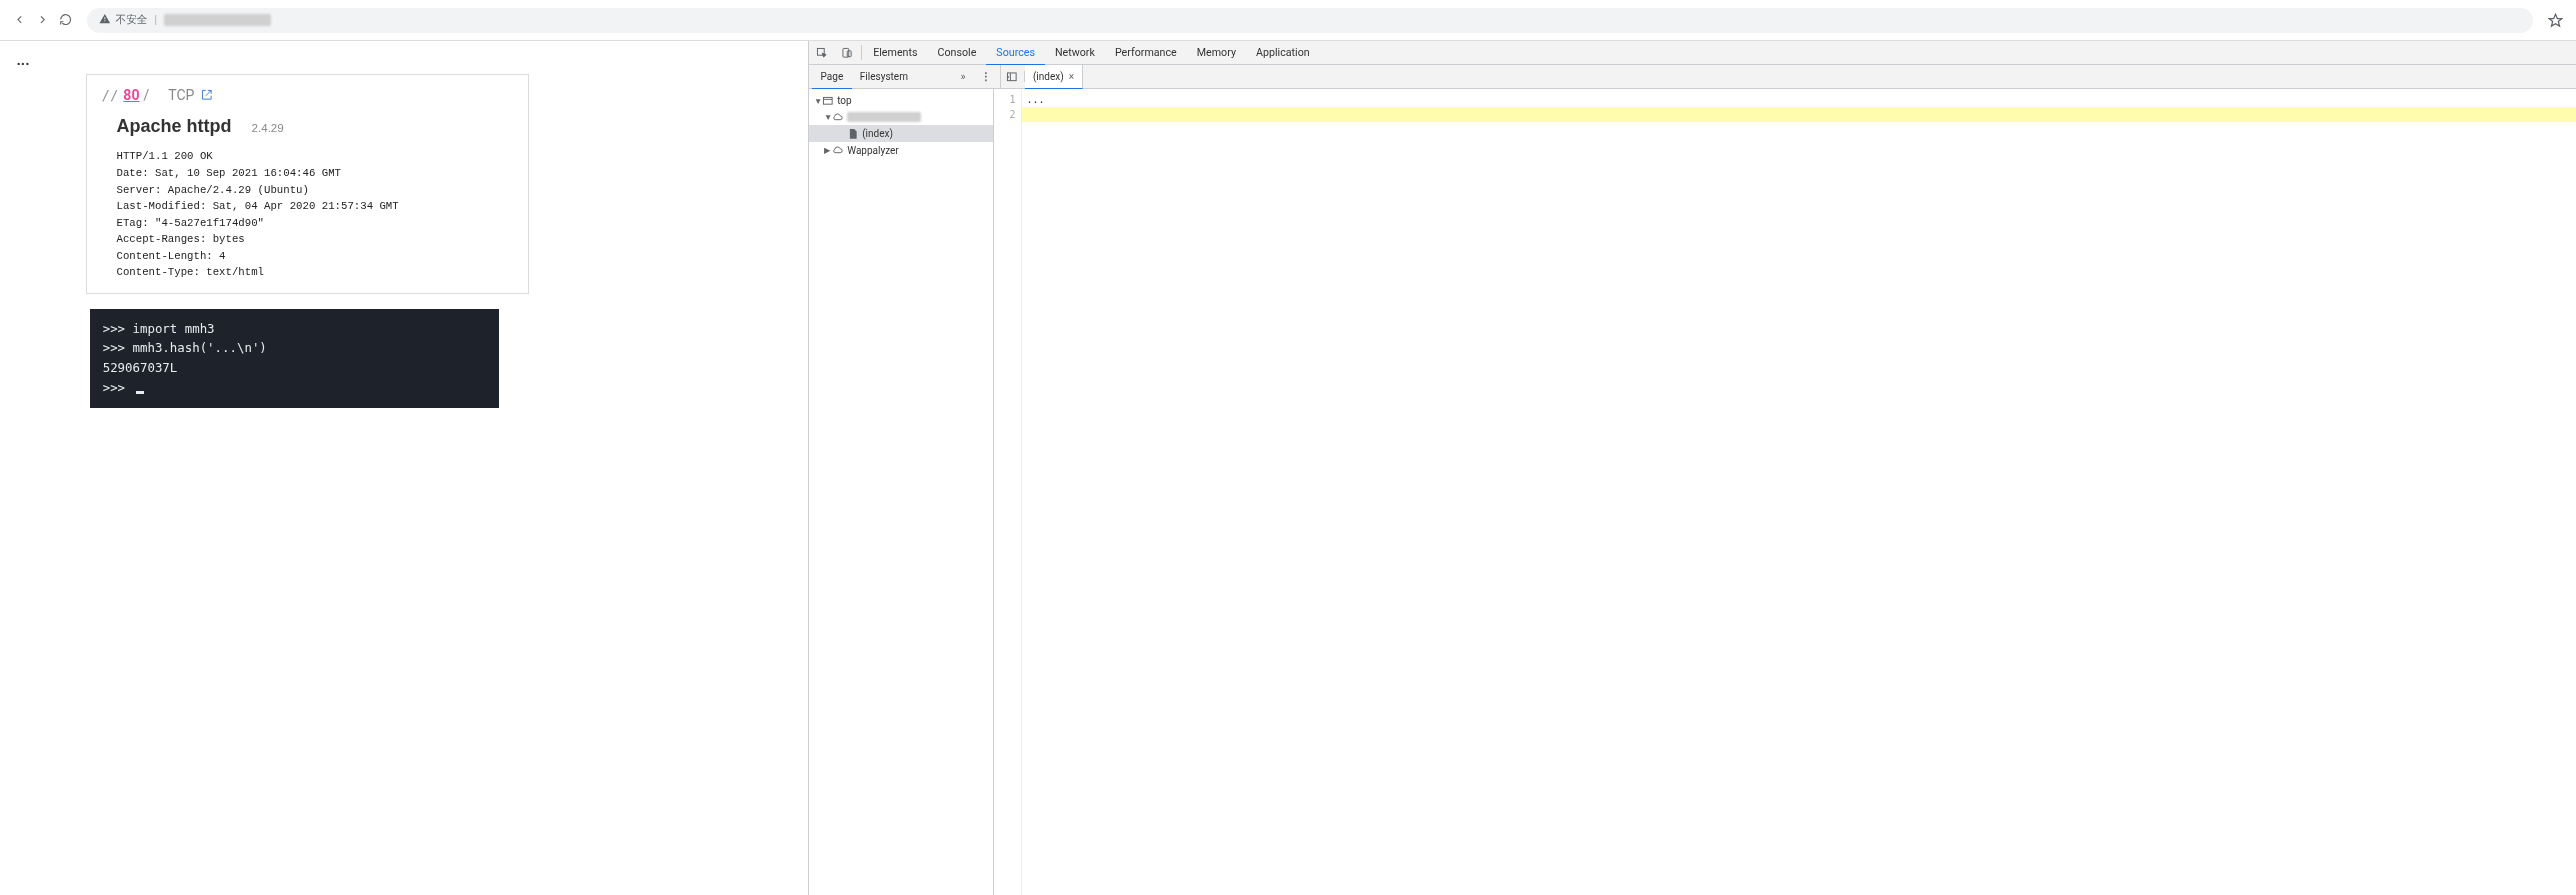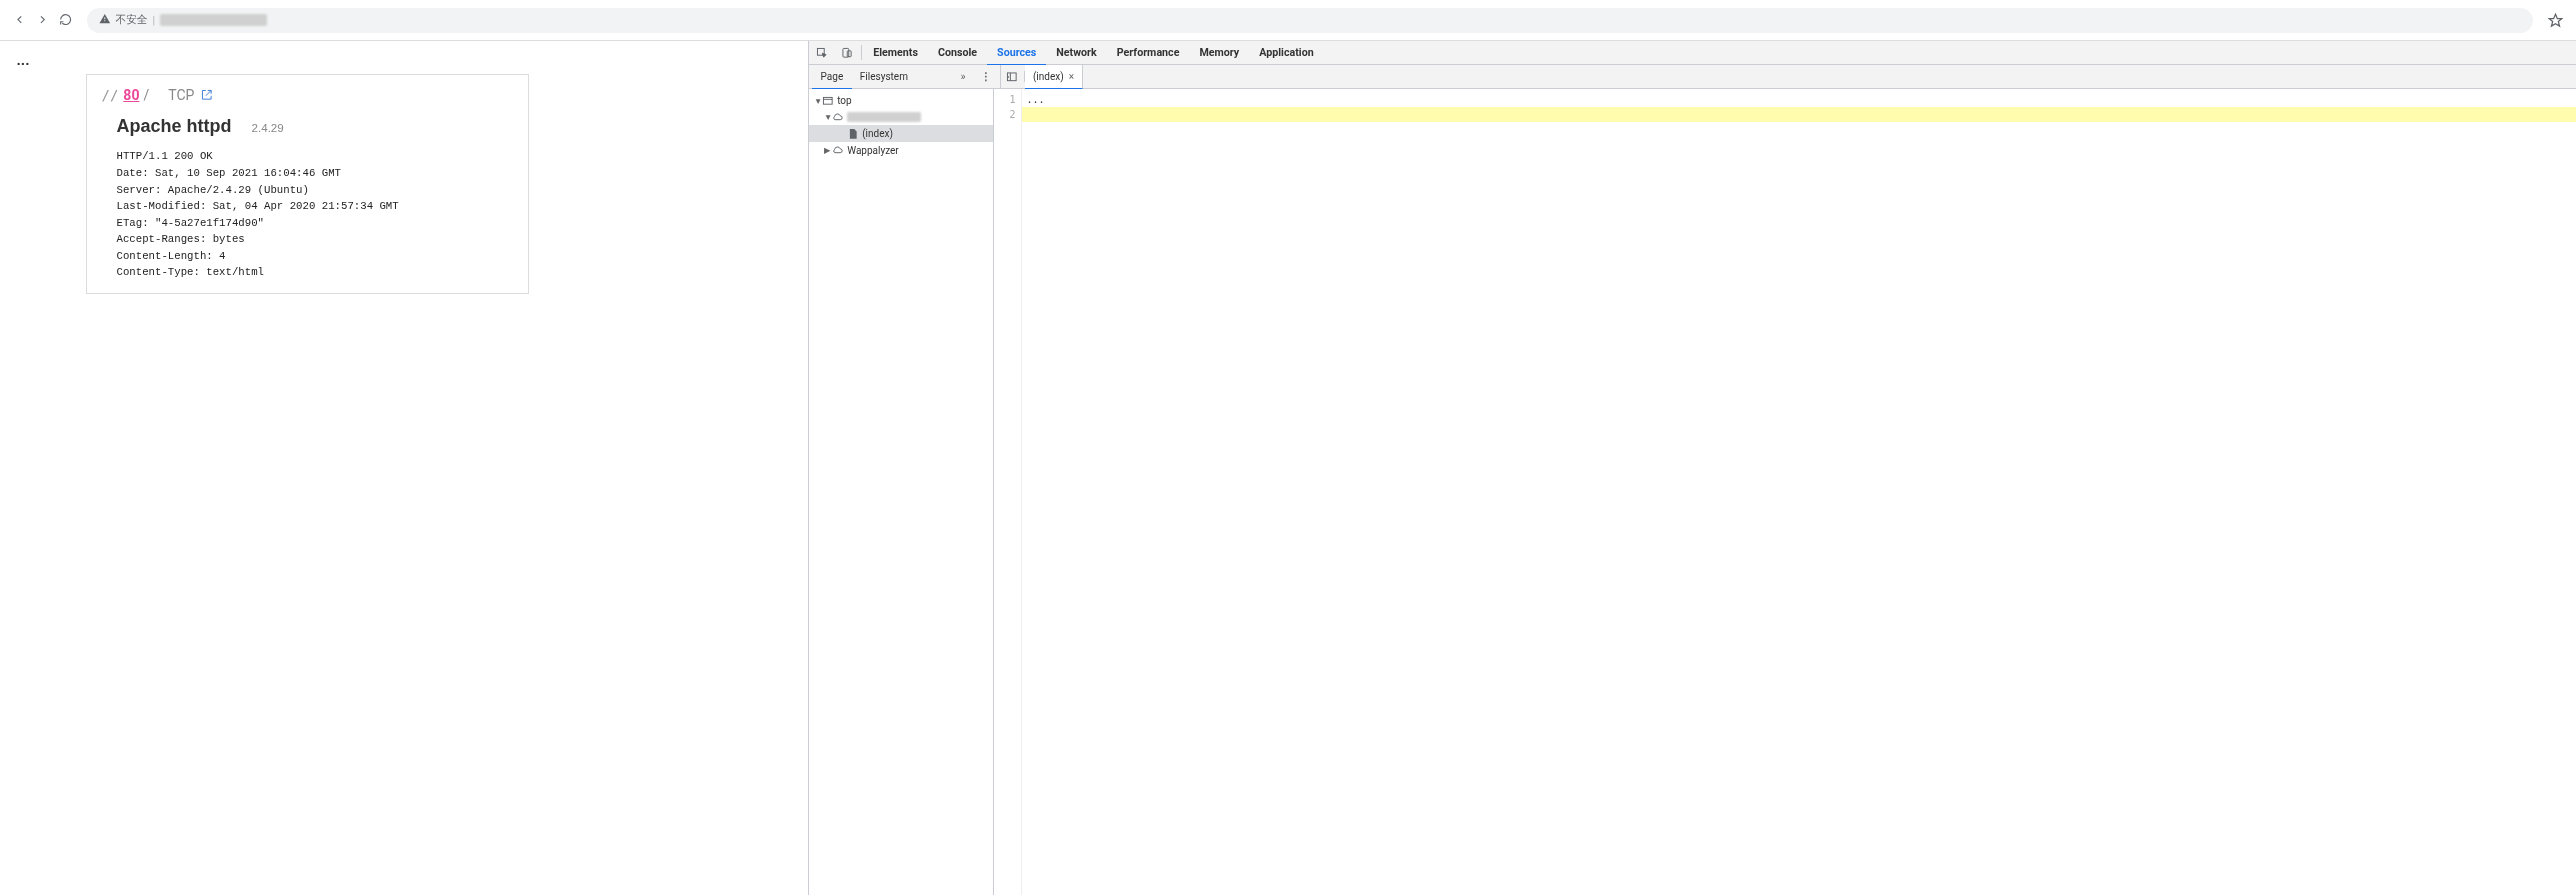--- a/index.html
+++ b/index.html
@@ -34,20 +34,21 @@
   .omnibox {
     flex: 1;
     display: flex;
     align-items: center;
     background: #f1f3f4;
     border-radius: 13.2px;
     height: 25px;
     margin: 0 10px;
     padding: 0 11.6px;
     color: #5f6368;
+    font-family: Liberation Mono, monospace;
   }
   .omnibox svg { width:11.6px; height:11.6px; margin-right:5px; }
   .omnibox-sep { margin: 0 5px; color:#b6b6b6; }
   .omnibox .blur {
     width: 107px; height:11.6px;
     background: #d0d0d0;
     border-radius: 1.7px;
     filter: blur(0.8px);
   }
   .star-btn {
@@ -137,21 +138,20 @@
     background:#f3f3f3;
     font-size:10.7px;
     color:#333;
   }
   .dev-tabs .ti {
     padding:0 10px;
     height:100%;
     display:flex;
     align-items:center;
     cursor:default;
-    font-weight:bold;
   }
   .dev-tabs .ti.active { color:#1a73e8; border-bottom:1.7px solid #1a73e8; height:calc(100% - 0px); }
   .dev-tabs .tool-ico { width:25px; display:flex; align-items:center; justify-content:center; }
   .dev-tabs .tool-ico svg{width:11.6px;height:11.6px; color:#5f6368;}
   .dev-sub {
     display:flex;
     align-items:stretch;
     border-bottom:0.8px solid #cacdd1;
     height:23px;
     background:#f3f3f3;
@@ -304,20 +304,26 @@
       <div class="headers"><span>HTTP/1.1 200 OK</span>
 <span>Date: Sat, 10 Sep 2021 16:04:46 GMT</span>
 <span>Server: Apache/2.4.29 (Ubuntu)</span>
 <span>Last-Modified: Sat, 04 Apr 2020 21:57:34 GMT</span>
 <span>ETag: "4-5a27e1f174d90"</span>
 <span>Accept-Ranges: bytes</span>
 <span>Content-Length: 4</span>
 <span>Content-Type: text/html</span></div>
     </div>
 
+    <div class="terminal">
+      <div>&gt;&gt;&gt; import mmh3</div>
+      <div>&gt;&gt;&gt; mmh3.hash('...\n')</div>
+      <div>529067037L</div>
+      <div><span>&gt;&gt;&gt; </span><span class="cursor"></span></div>
+    </div>
   </div>
 
   <div class="devtools">
     <div class="dev-tabs">
       <div class="tool-ico">
         <svg viewBox="0 0 24 24" fill="none" stroke="currentColor" stroke-width="2">
             <rect x="3" y="3" width="14" height="14"></rect>
             <path d="M13 13l8 3-3 2-2 3-3-8z" fill="currentColor"></path>
           </svg>
       </div>

